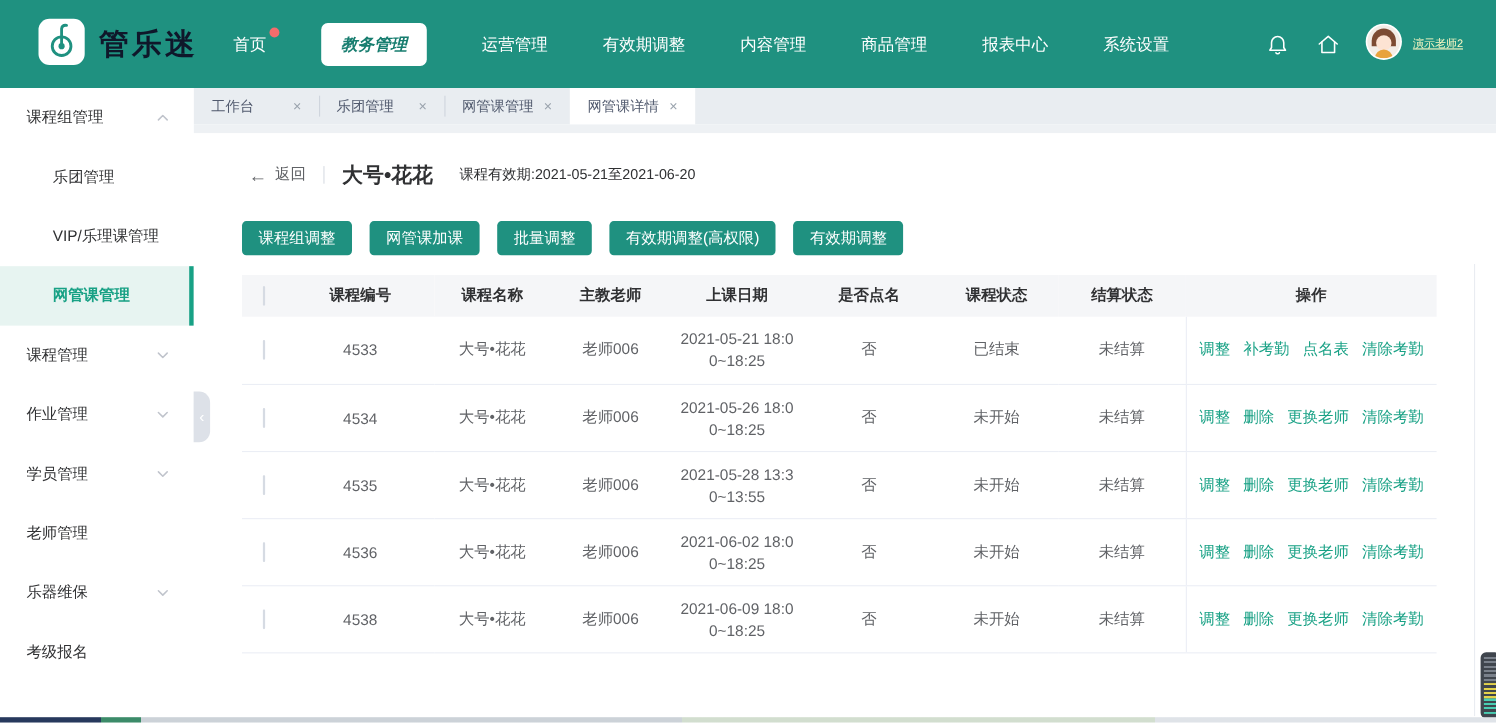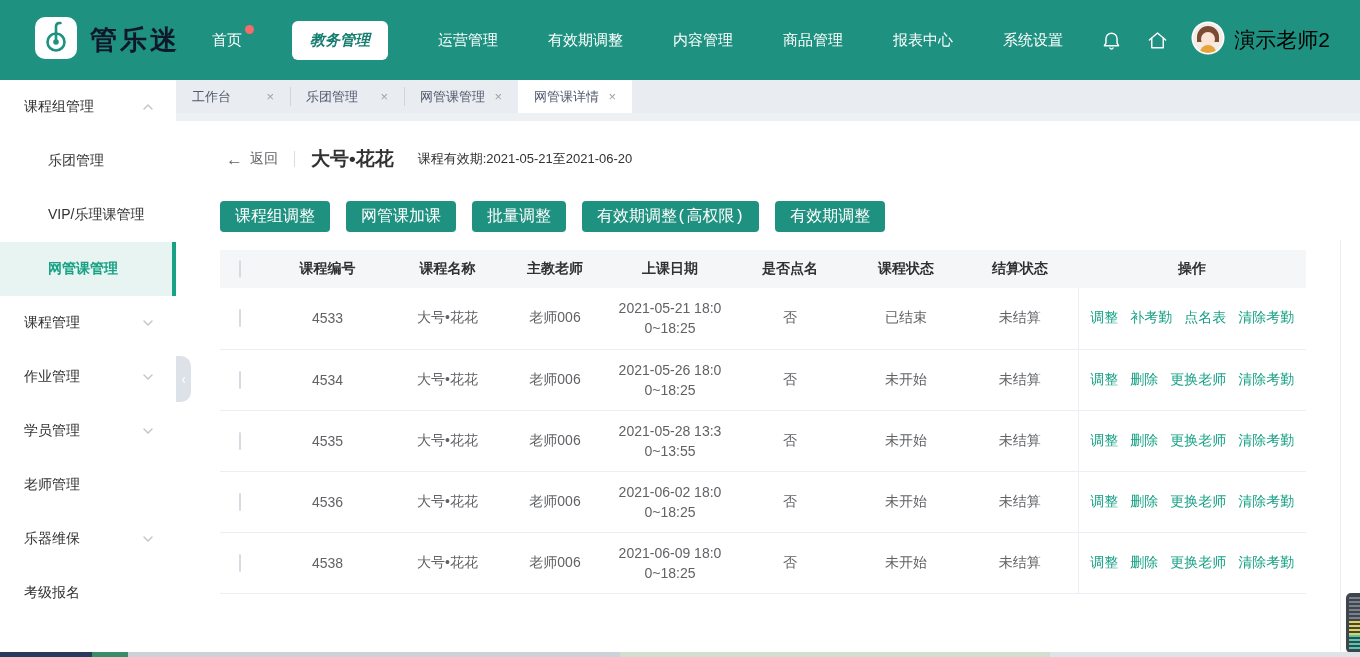--- a/index.html
+++ b/index.html
@@ -11,21 +11,21 @@
   .navbar { position:absolute; left:0; top:0; width:1360px; height:80px; background:var(--primary); display:flex; align-items:center; z-index:5; }
   .logo { display:flex; align-items:center; gap:12px; padding-left:34px; width:212px; flex:none; cursor:pointer; }
   .logo-text { color:#0f172a; font-size:27px; font-weight:bold; letter-spacing:3px; }
   .nav-menu { display:flex; align-items:center; gap:50px; flex:none; }
   .nav-item { position:relative; color:#fff; font-size:15px; font-weight:500; cursor:pointer; white-space:nowrap; }
   .nav-item.active { background:#fff; color:var(--primary-dark); border-radius:6px; padding:10px 18px; font-weight:bold;font-style:italic; }
   .red-dot { position:absolute; top:-6px; right:-12px; width:9px; height:9px; border-radius:50%; background:var(--badge); }
   .nav-right { margin-left:auto; display:flex; align-items:center; gap:22px; padding-right:30px; }
   .icon-btn { width:24px; height:24px; cursor:pointer; display:flex; align-items:center; justify-content:center; }
   .user { display:flex; align-items:center; gap:9px; cursor:pointer; }
-  .user-name { color:#000000; font-size:21px; }
+  .user-name { color:#fef9c3; font-size:10px;text-decoration:underline; }
 
   
   .sidebar { position:absolute; left:0; top:80px; width:176px; bottom:12px; background:#fff; z-index:4; }
   .side-item { height:54px; display:flex; align-items:center; padding:0 22px 0 24px; font-size:14px; color:var(--text-dark); cursor:pointer; position:relative; }
   .side-item.child { padding-left:48px; }
   .side-item.active { background:#e7f4f1; color:var(--link); font-weight:bold; }
   .side-item.active::after { content:""; position:absolute; right:0; top:0; bottom:0; width:4px; background:var(--link); }
   .si-label { flex:1; }
   .chev svg { display:block; }
   .chev.up svg { transform:rotate(180deg); }
@@ -43,21 +43,21 @@
   
   .content { padding:24px 0 0 44px; }
   .detail-header { display:flex; align-items:center; gap:16px; height:28px; }
   .back { display:flex; align-items:center; gap:7px; color:var(--text); font-size:14px; cursor:pointer; margin-left:6px; }
   .back .arr { font-size:17px; line-height:1; }
   .vdiv { width:1px; height:16px; background:#d8dce3; }
   .course-title { font-size:19px; font-weight:bold; color:var(--text-dark); }
   .validity { font-size:13px; color:var(--text-dark); margin-left:8px; }
 
   .toolbar { margin-top:28px; display:flex; gap:16px; }
-  .tbtn { background:var(--primary); color:#fff; border:none; font-size:16px; height:31px; padding:0 15px; border-radius:4px; cursor:pointer; font-family:Liberation Mono, monospace; }
+  .tbtn { background:var(--primary); color:#fff; border:none; font-size:14px; height:31px; padding:0 15px; border-radius:4px; cursor:pointer; font-family:Liberation Sans, sans-serif; }
 
   
   .grid { margin-top:18px; width:1086px; border-collapse:collapse; table-layout:fixed; }
   .grid th { background:#f5f6f8; height:38px; font-size:14px; color:var(--text-dark); font-weight:600; text-align:center; }
   .grid td { height:61px; border-bottom:1px solid var(--border); font-size:14px; color:var(--text); text-align:center; background:#fff; }
   .grid td.c-date { line-height:20px; }
   .cbx { width:14px; height:14px; border:1px solid #d6dbe3; border-radius:2px; background:#fff; margin:0 auto; cursor:pointer; }
   td .cbx { background:#f1f3f8; }
   .c-actions { border-left:1px solid var(--border); }
   .c-actions a { color:var(--link); margin:0 6px; cursor:pointer; white-space:nowrap; text-decoration:none; }

